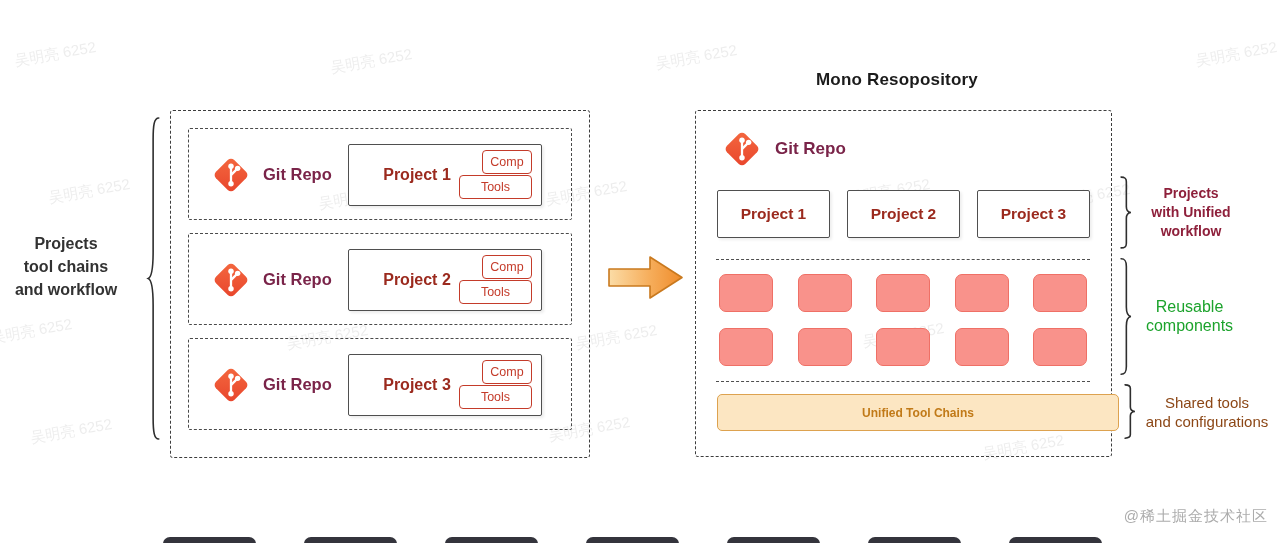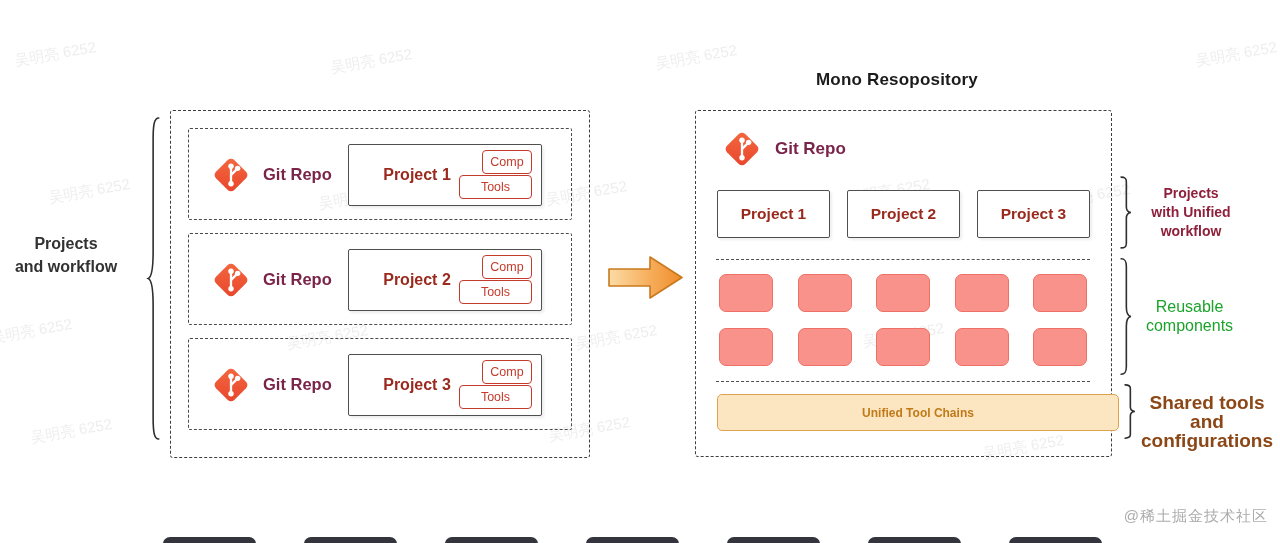--- a/index.html
+++ b/index.html
@@ -52,21 +52,21 @@
   .brace path { fill:none; stroke:#2e2e2e; stroke-width:1.6; stroke-linecap:round; vector-effect:non-scaling-stroke; }
   .brace-left    { left:146px; top:113px; width:15px; height:331px; }
   .brace-right-1 { left:1119px; top:176px; width:14px; height:73px; }
   .brace-right-2 { left:1119px; top:257px; width:14px; height:119px; }
   .brace-right-3 { left:1123px; top:384px; width:14px; height:55px; }
 
   .side-label { position:absolute; text-align:center; }
   .label-left { left:2px; top:232px; width:128px; font-size:16px; font-weight:600; color:#323232; line-height:23px; }
   .label-r1 { left:1138px; top:184px; width:106px; font-size:14px; font-weight:700; color:var(--label-maroon,#8E203B); line-height:19px; }
   .label-r2 { left:1138px; top:297px; width:103px; font-size:16px; font-weight:400; color:var(--label-green,#1CA32C); line-height:19px; }
-  .label-r3 { left:1140px; top:393px; width:134px; font-size:19px; font-weight:700; color:var(--label-brown,#8C4716); line-height:19px; }
+  .label-r3 { left:1140px; top:393px; width:134px; font-size:15px; font-weight:400; color:var(--label-brown,#8C4716); line-height:19px; }
 
   .arrow { position:absolute; left:607px; top:254px; width:78px; height:47px; }
 
   .wm { position:absolute; font-size:15px; color:#6e6e6e; opacity:.12; transform:rotate(-10deg); white-space:nowrap; pointer-events:none; }
   .footer-wm { position:absolute; right:12px; top:507px; font-size:15px; color:#ACACAC; letter-spacing:1px; }
 
   .bpill { position:absolute; top:537px; width:93px; height:14px; border-radius:7px; background:#34343c; }
 </style>
 </head>
 <body>
@@ -109,20 +109,21 @@
   <span class="wm" style="left:575px;top:328px">吴明亮 6252</span>
   <span class="wm" style="left:862px;top:326px">吴明亮 6252</span>
   <span class="wm" style="left:30px;top:422px">吴明亮 6252</span>
   <span class="wm" style="left:548px;top:420px">吴明亮 6252</span>
   <span class="wm" style="left:982px;top:438px">吴明亮 6252</span>
 
   <div class="title title-mono">Mono Resopository</div>
 
   <div class="side-label label-left">
     <div>Projects</div>
+    <div>tool chains</div>
     <div>and workflow</div>
   </div>
   <div class="brace brace-left">
     <svg viewBox="0 0 20 200" preserveAspectRatio="none">
       <path d="M17,3 C11,3 9.5,7 9.5,16 L9.5,84 C9.5,94 8,99 3,100 C8,101 9.5,106 9.5,116 L9.5,184 C9.5,193 11,197 17,197"></path>
     </svg>
   </div>
 
   <div class="dashed-box multi-outer"></div>
 

